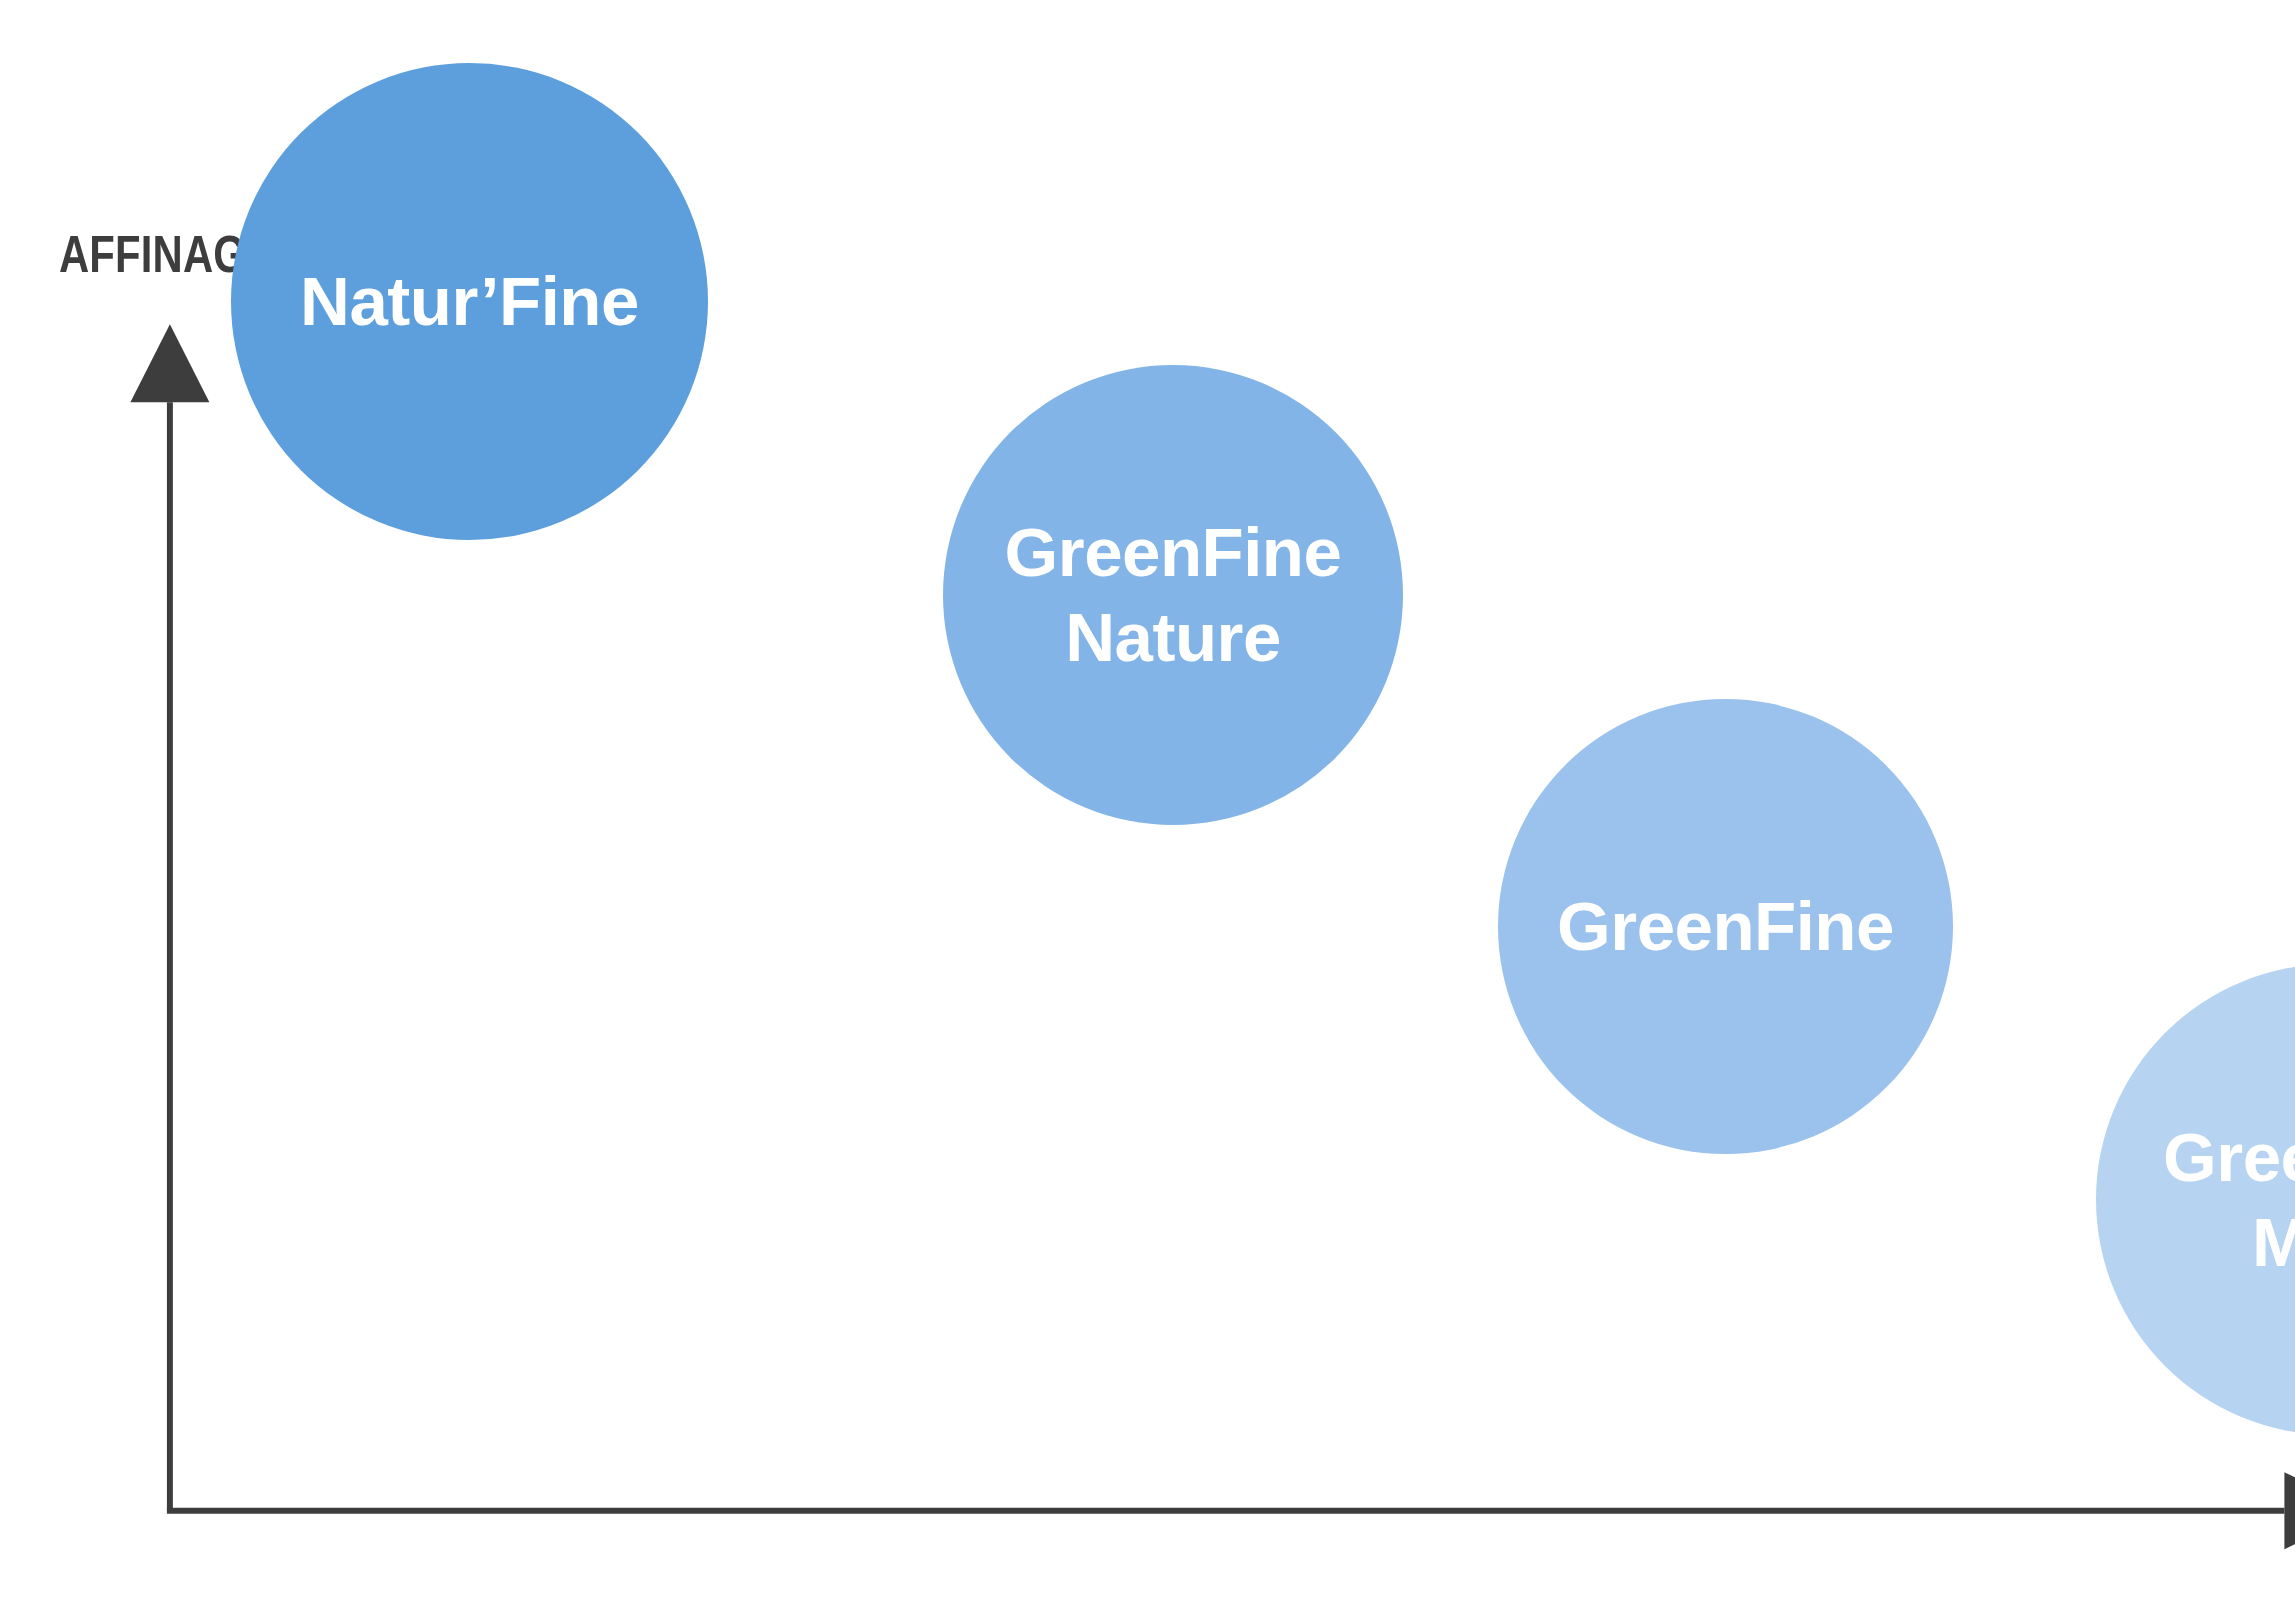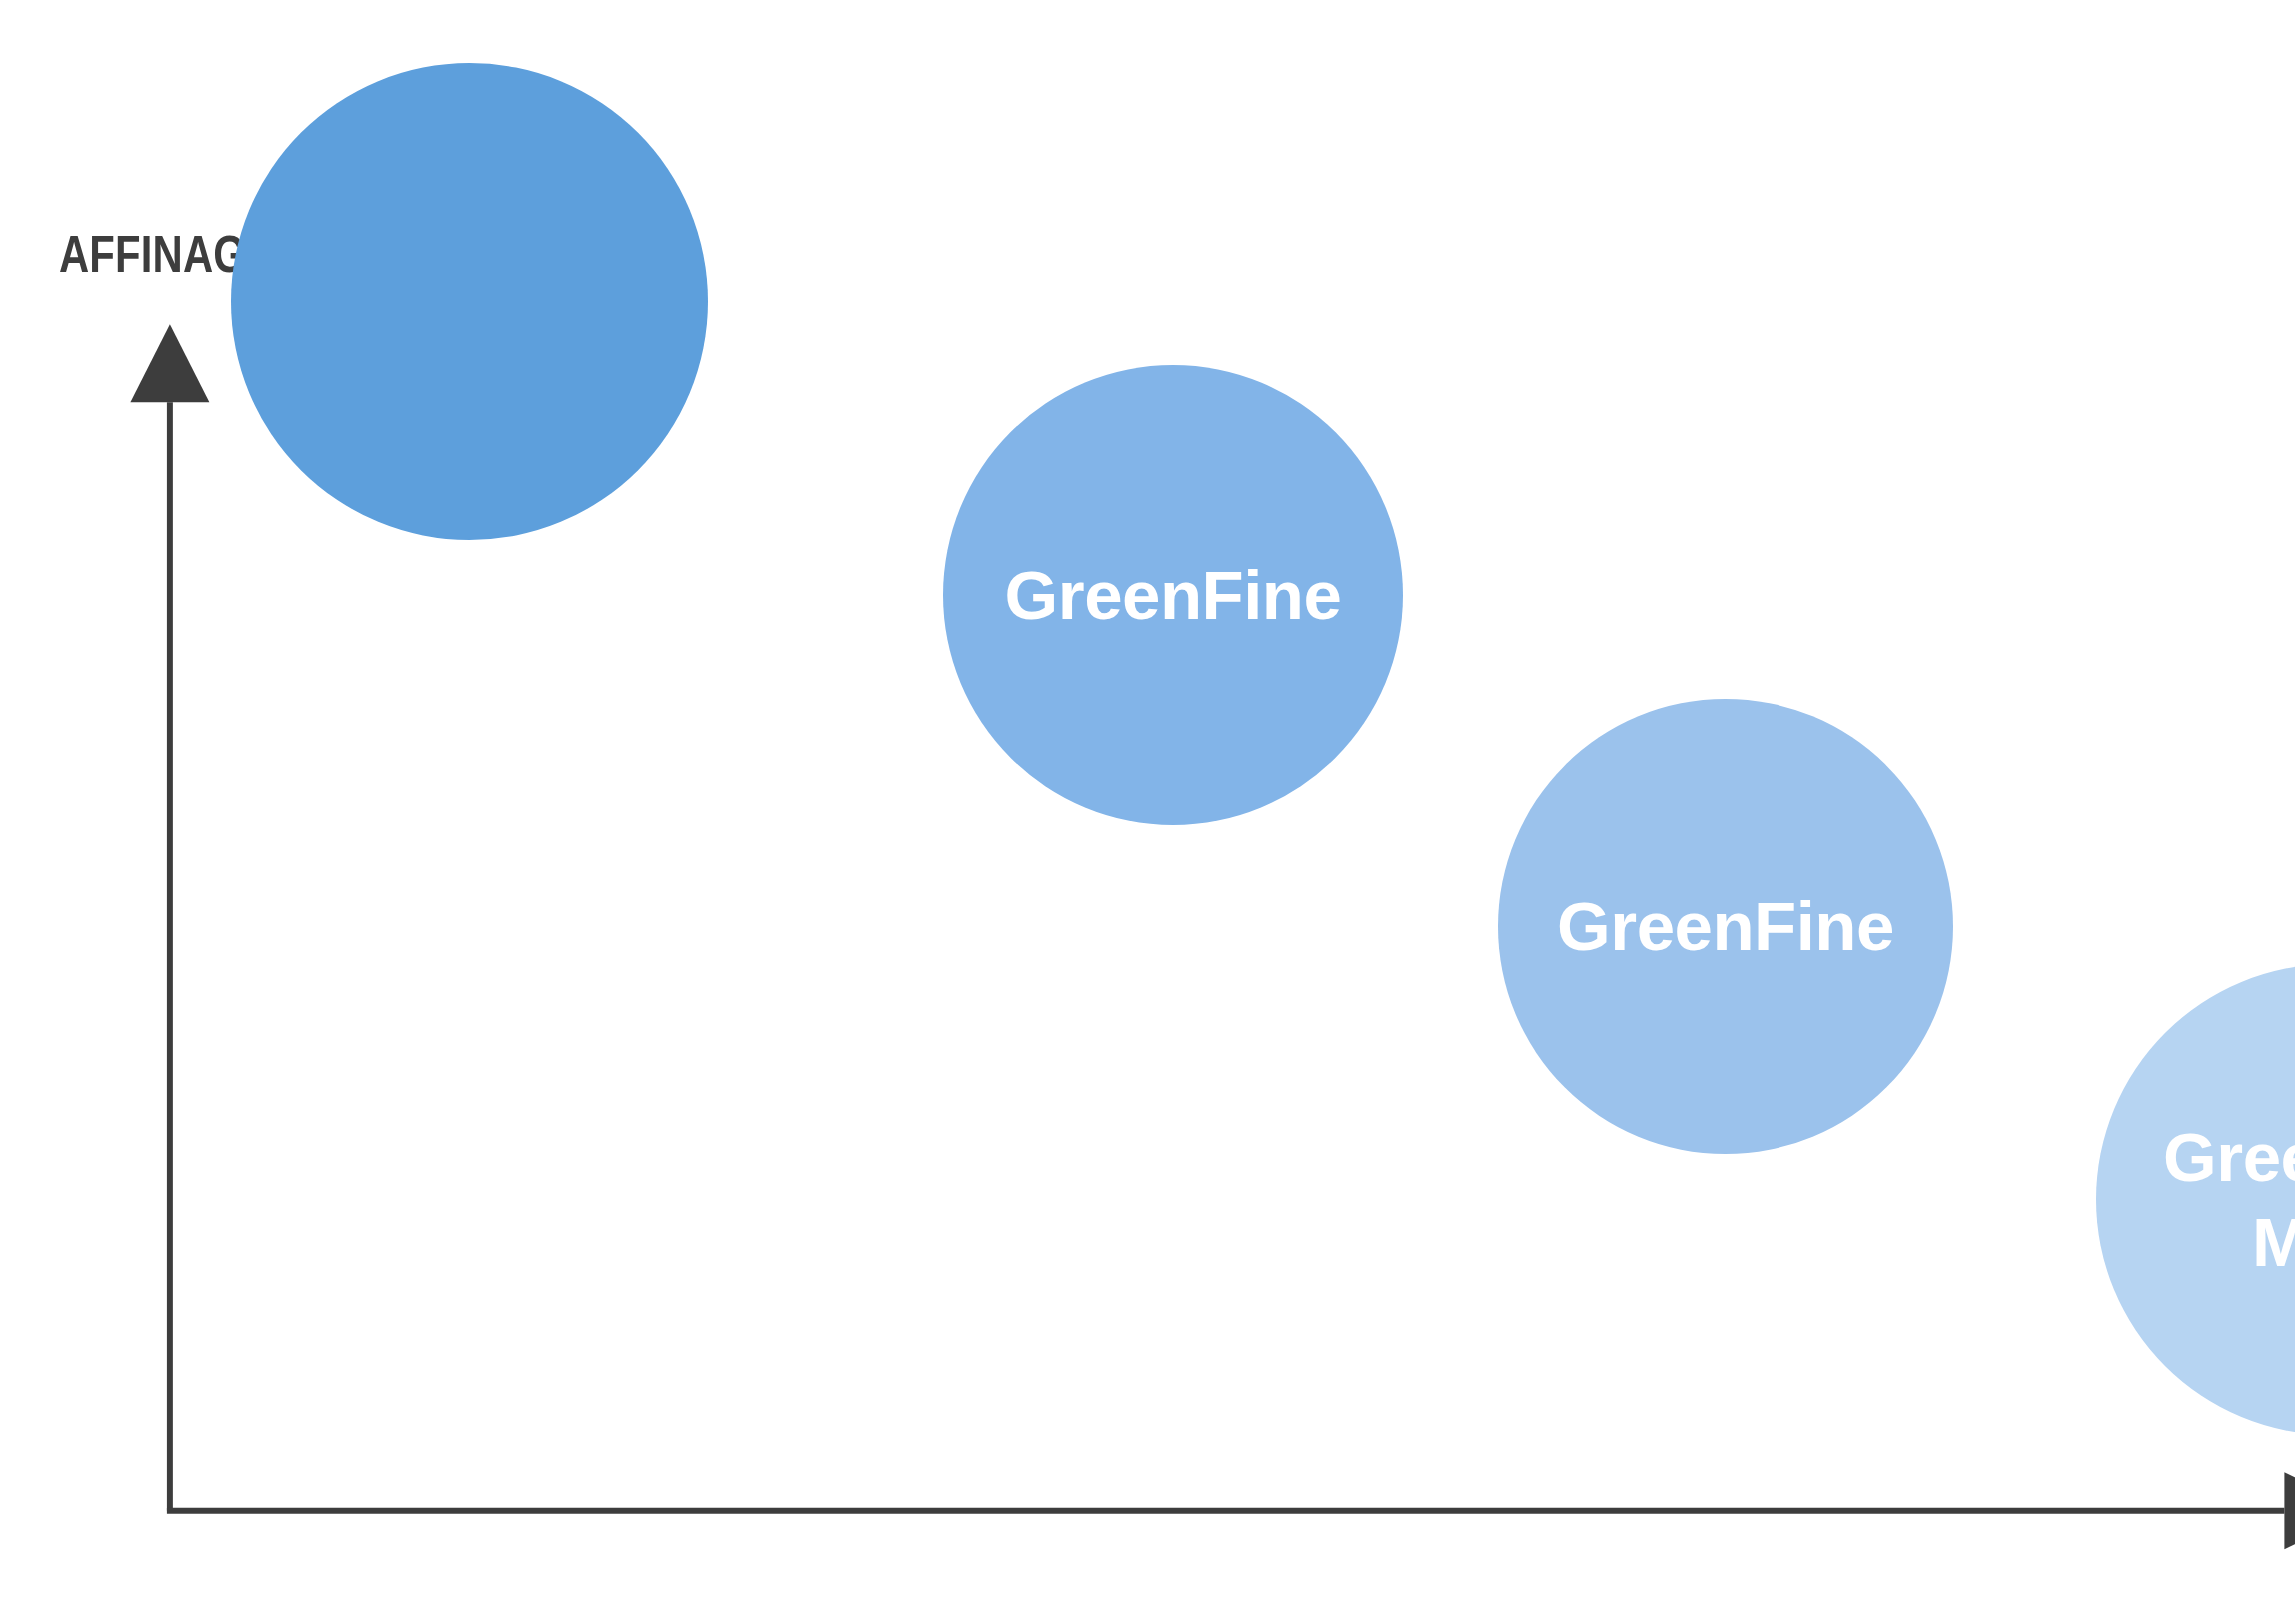--- a/index.html
+++ b/index.html
@@ -82,24 +82,26 @@
     <polygon id="y-axis-arrowhead" points="370,706 284,876 456,876" fill="#3d3d3d"></polygon>
 
     <line id="x-axis-line" x1="363.5" y1="3290" x2="4975" y2="3290" stroke="#3d3d3d" stroke-width="13"></line>
 
     <polygon id="x-axis-arrowhead" points="5148,3290 4975,3206 4975,3374" fill="#3d3d3d"></polygon>
   </svg>
 
   <div class="axis-label" id="y-axis-label" style="left: 59px; top: 229px; color: rgb(61, 61, 61);">AFFINAGE</div>
 
   <div class="bubble" id="bubble-0" style="width: 477px; height: 477px; left: 231px; top: 63px; background: rgb(93, 159, 220);">
+    <span class="bubble-label">Natur’Fine</span>
   </div>
 
   <div class="bubble" id="bubble-1" style="width: 460px; height: 460px; left: 943px; top: 365px; background: rgb(130, 180, 232);">
     <span class="bubble-label">GreenFine</span>
+    <span class="bubble-label">Nature</span>
   </div>
 
   <div class="bubble" id="bubble-2" style="width: 455px; height: 455px; left: 1498px; top: 699px; background: rgb(155, 194, 236);">
     <span class="bubble-label">GreenFine</span>
   </div>
 
   <div class="bubble" id="bubble-3" style="width: 471px; height: 471px; left: 2096px; top: 964px; background: rgb(182, 212, 242);">
     <span class="bubble-label">GreenFine</span>
     <span class="bubble-label">Must</span>
   </div>

